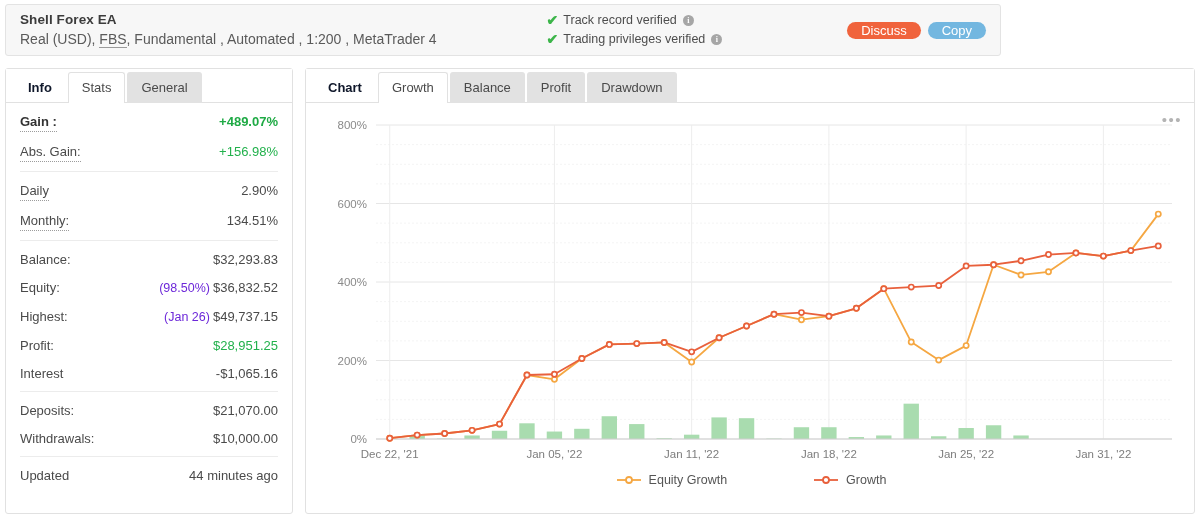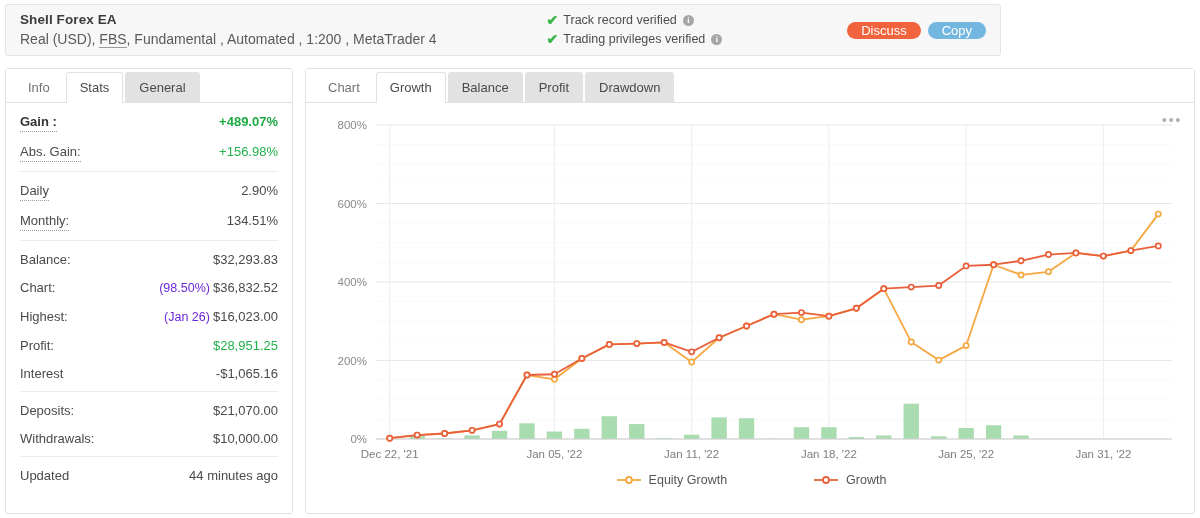--- a/index.html
+++ b/index.html
@@ -74,21 +74,21 @@
   .tab {
     font-size: 13px; color: #555; padding: 7px 13px 7px 13px;
     line-height: 16px; cursor: pointer; border-radius: 3px 3px 0 0;
     margin-right: 2px; position: relative; top: 1px;
     border: 1px solid transparent; border-bottom: none; background: transparent;
   }
   .tab.grey { background: #e2e2e2; color: #4a4a4a; }
   .tab.active {
     background: #fff; border-color: #e1e1e1; color: #4a4a4a;
   }
-  .tab.plain { background: transparent; color: #737373; font-weight: normal; margin-top: 44px;}
+  .tab.plain { background: transparent; color: #0f172a; font-weight: bold; margin-top: 44px;}
 
   
   .stats { padding: 4px 14px 0 14px; }
   .srow {
     display: flex; justify-content: space-between; align-items: baseline;
     font-size: 13px; color: #4a4a4a; padding: 6px 0 5px 0;
     line-height: 17px;
   }
   .slabel { color: #4a4a4a; }
   .slabel.dotted {
@@ -174,26 +174,26 @@
         <div class="srow">
           <span class="slabel dotted">Monthly:</span>
           <span><span class="sval ">134.51%</span></span>
         </div>
         <div class="divider"></div>
         <div class="srow">
           <span class="slabel ">Balance:</span>
           <span><span class="sval ">$32,293.83</span></span>
         </div>
         <div class="srow">
-          <span class="slabel ">Chart:</span>
+          <span class="slabel ">Equity:</span>
           <span><span class="sub">(98.50%)</span><span class="sval ">$36,832.52</span></span>
         </div>
         <div class="srow">
           <span class="slabel ">Highest:</span>
-          <span><span class="sub">(Jan 26)</span><span class="sval ">$16,023.00</span></span>
+          <span><span class="sub">(Jan 26)</span><span class="sval ">$49,737.15</span></span>
         </div>
         <div class="srow">
           <span class="slabel ">Profit:</span>
           <span><span class="sval green">$28,951.25</span></span>
         </div>
         <div class="srow">
           <span class="slabel ">Interest</span>
           <span><span class="sval ">-$1,065.16</span></span>
         </div>
         <div class="divider"></div>

